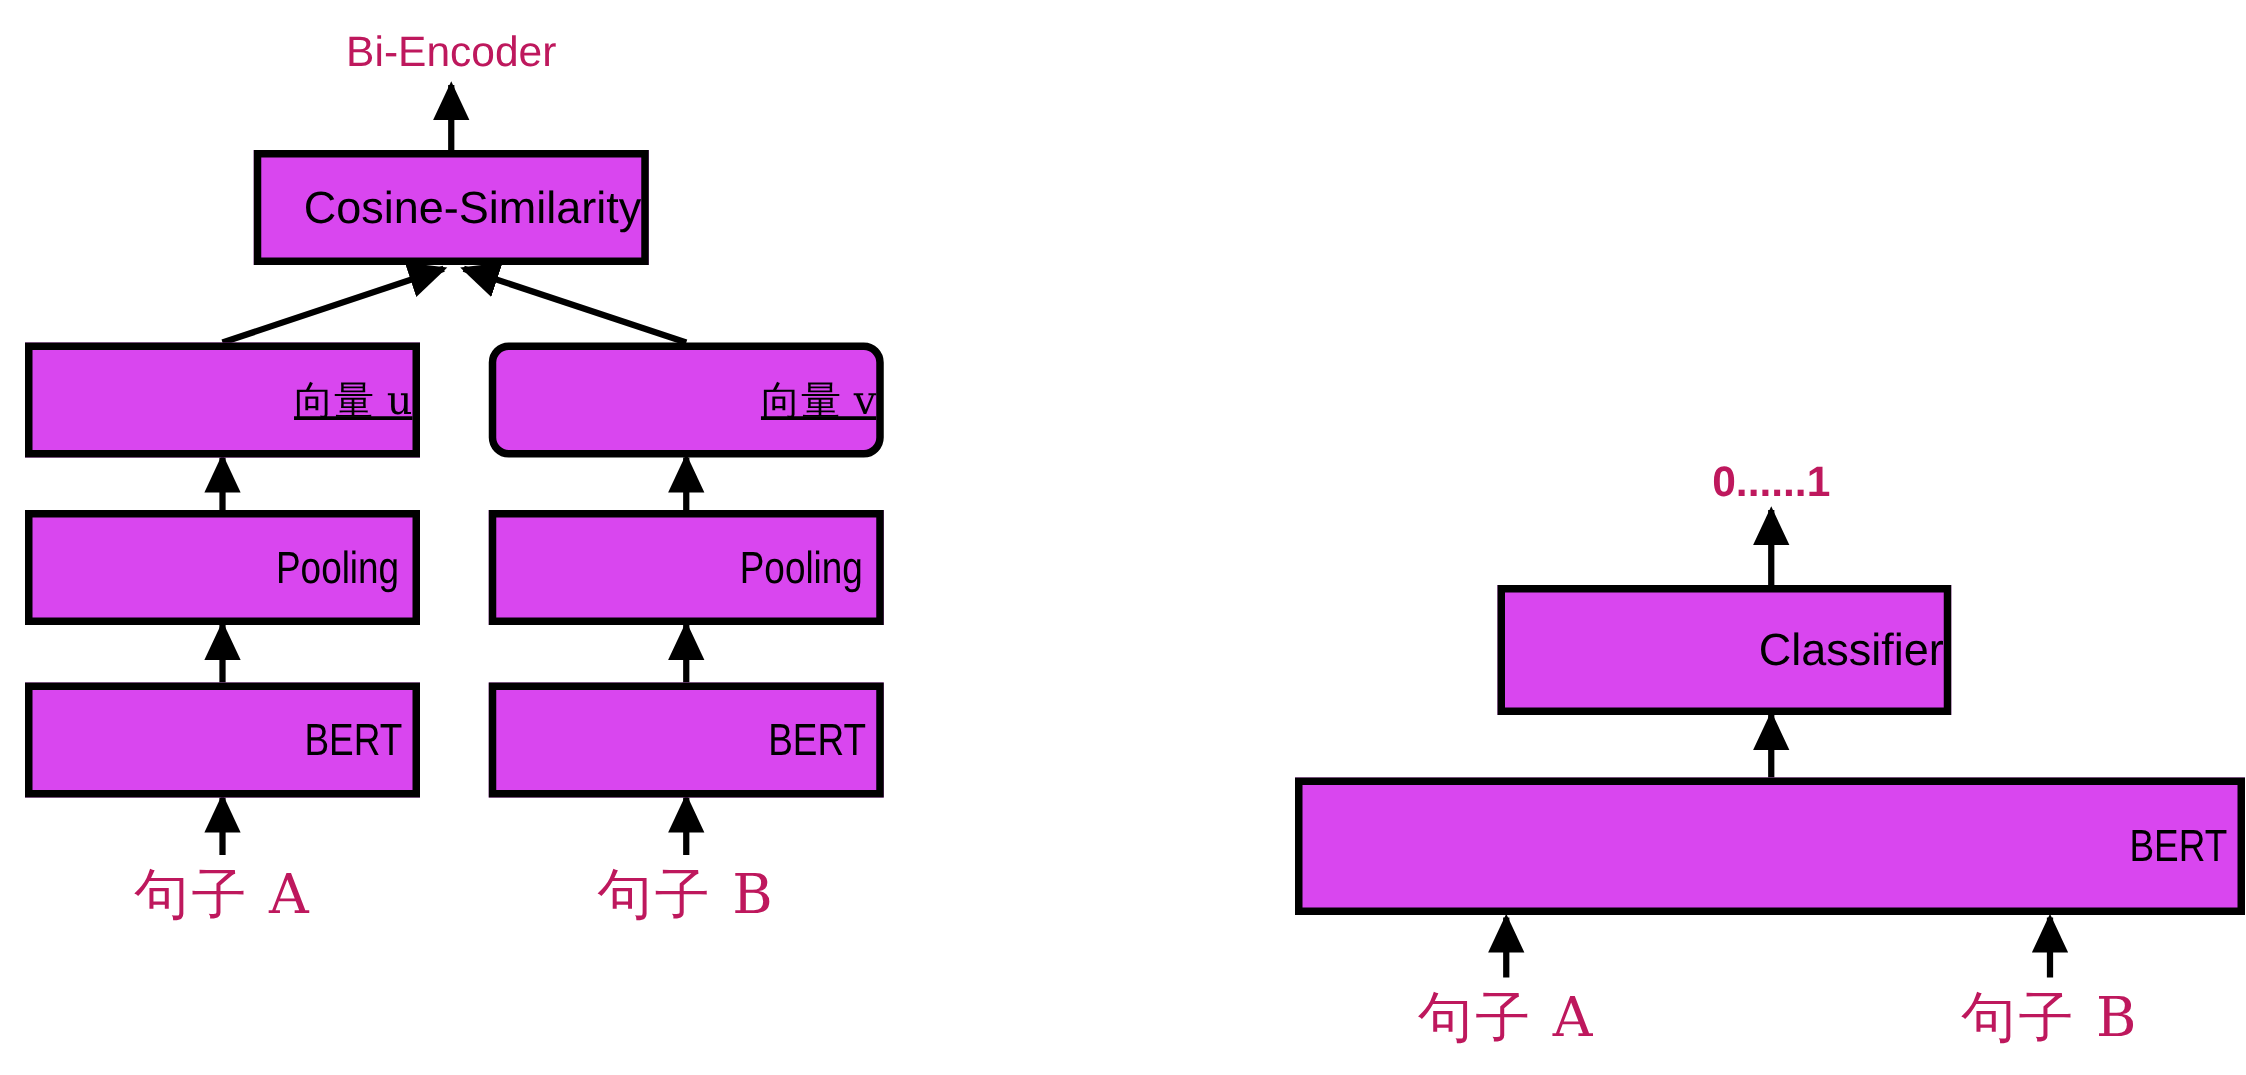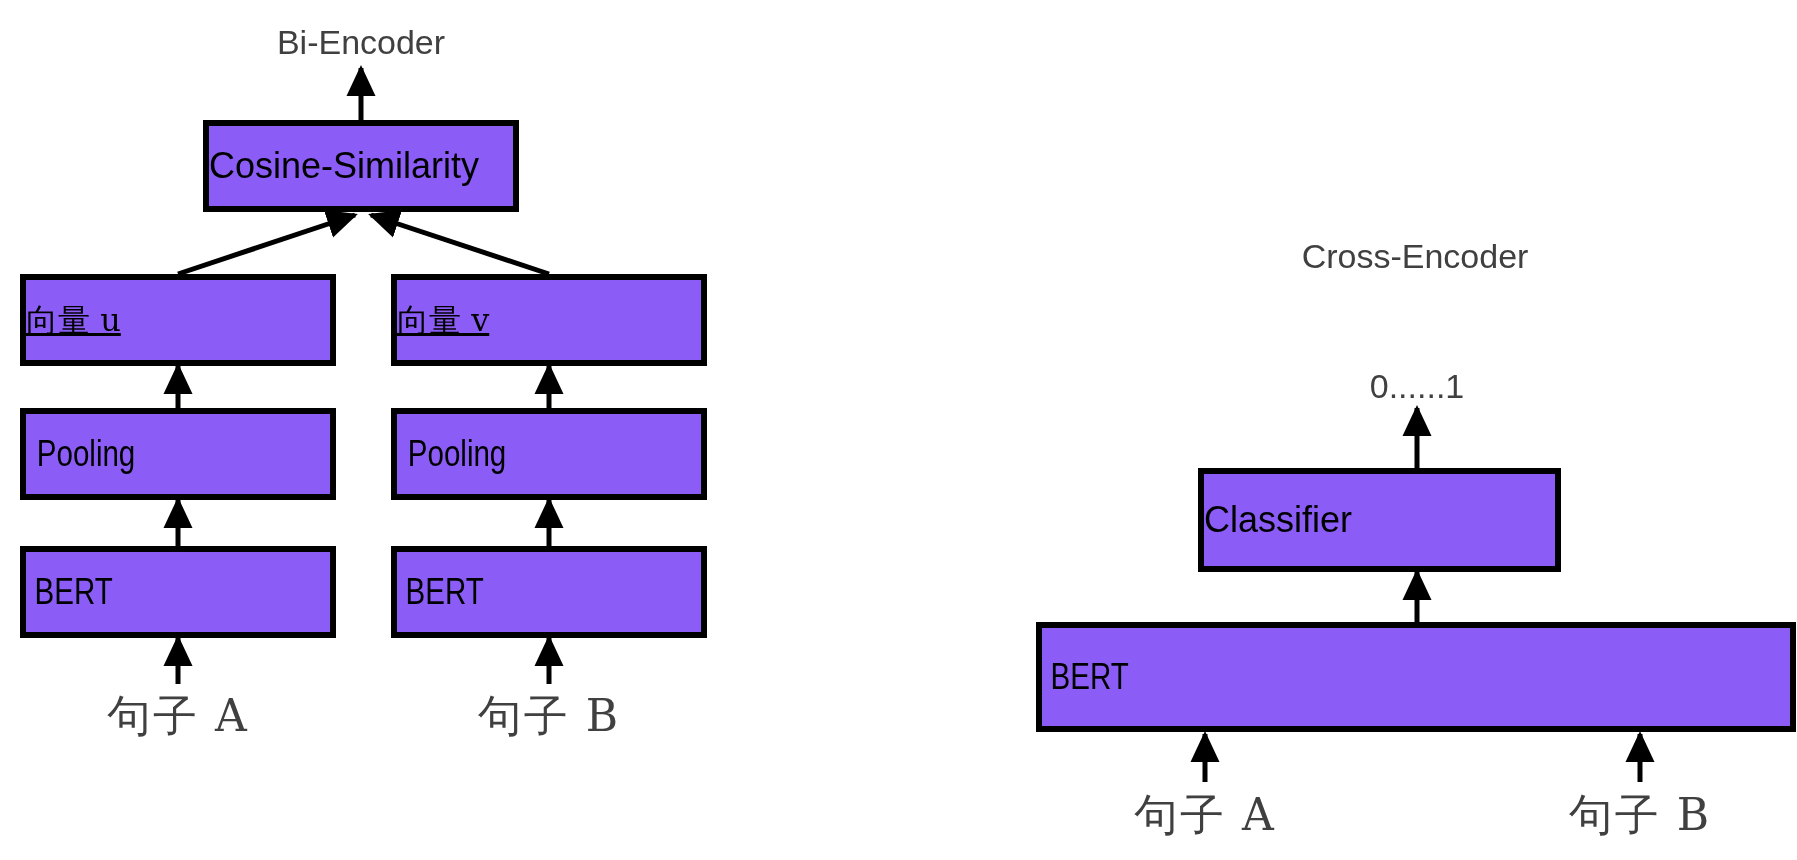--- a/index.html
+++ b/index.html
@@ -19,45 +19,45 @@
     position: absolute;
     left: 0;
     top: 0;
     width: 1797px;
     height: 860px;
   }
   .node-box {
     position: absolute;
     box-sizing: border-box;
     border: 6px solid #000000;
-    background: #8b5cf6;
+    background: #d946ef;
     display: flex;
     align-items: center;
-    justify-content: flex-start;
+    justify-content: flex-end;
     color: #000000;
     z-index: 2;
   }
   .box-label {
     font-family: "Liberation Sans", sans-serif;
     font-size: 36px;
     line-height: 1;
     white-space: nowrap;
     letter-spacing: 0px;
   }
   .box-label.condensed {
     transform: scaleX(0.82);
   }
   .box-label.cjk {
     font-family: "DejaVu Serif", "Liberation Serif", serif;
     font-size: 32px;
     text-decoration: underline;
   }
   .free-label {
     position: absolute;
-    color: #404040;
+    color: #be185d;
     white-space: nowrap;
     font-family: "Liberation Sans", sans-serif;
     font-size: 34px;
     line-height: 1;
     z-index: 3;
     transform: translate(-50%, -50%);
     text-align: center;
   }
   .free-label.serif-cjk {
     font-family: "DejaVu Serif", "Liberation Serif", serif;
@@ -110,37 +110,36 @@
   <div class="node-box" style="left:20px; top:408px; width:316px; height:92px;">
     <span class="box-label condensed">Pooling</span>
   </div>
 
   <div class="node-box" style="left:20px; top:546px; width:316px; height:92px;">
     <span class="box-label condensed">BERT</span>
   </div>
 
   <div class="free-label serif-cjk" style="left:178px; top:716px;">句子 A</div>
 
-  <div class="node-box" style="left:391px; top:274px; width:316px; height:92px;">
+  <div class="node-box" style="left:391px; top:274px; width:316px; height:92px;border-radius:16px;">
     <span class="box-label cjk">向量 v</span>
   </div>
 
   <div class="node-box" style="left:391px; top:408px; width:316px; height:92px;">
     <span class="box-label condensed">Pooling</span>
   </div>
 
   <div class="node-box" style="left:391px; top:546px; width:316px; height:92px;">
     <span class="box-label condensed">BERT</span>
   </div>
 
   <div class="free-label serif-cjk" style="left:549px; top:716px;">句子 B</div>
 
-  <div class="free-label" style="left:1415px; top:256px;">Cross-Encoder</div>
 
-  <div class="free-label" style="left:1417px; top:386px;">0......1</div>
+  <div class="free-label" style="left:1417px; top:386px;font-weight:bold;">0......1</div>
 
   <div class="node-box" style="left:1198px; top:468px; width:363px; height:104px;">
     <span class="box-label">Classifier</span>
   </div>
 
   <div class="node-box" style="left:1036px; top:622px; width:760px; height:110px;">
     <span class="box-label condensed">BERT</span>
   </div>
 
   <div class="free-label serif-cjk" style="left:1205px; top:815px;">句子 A</div>

